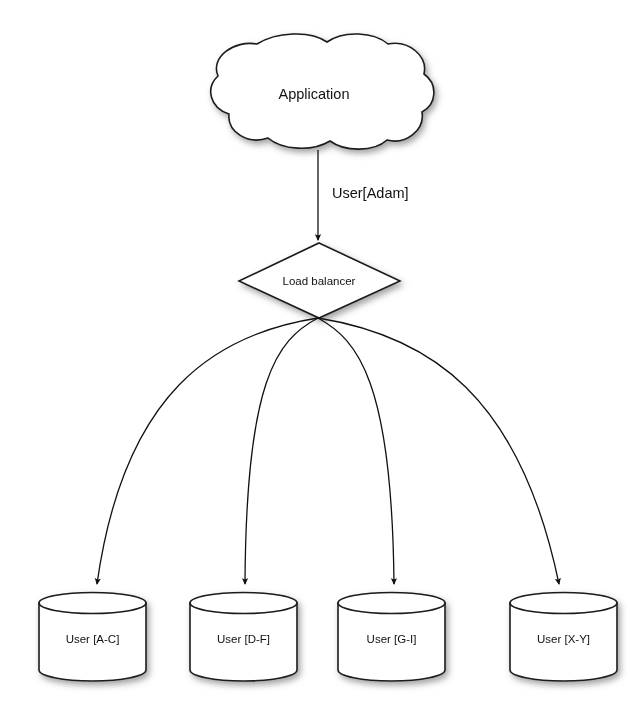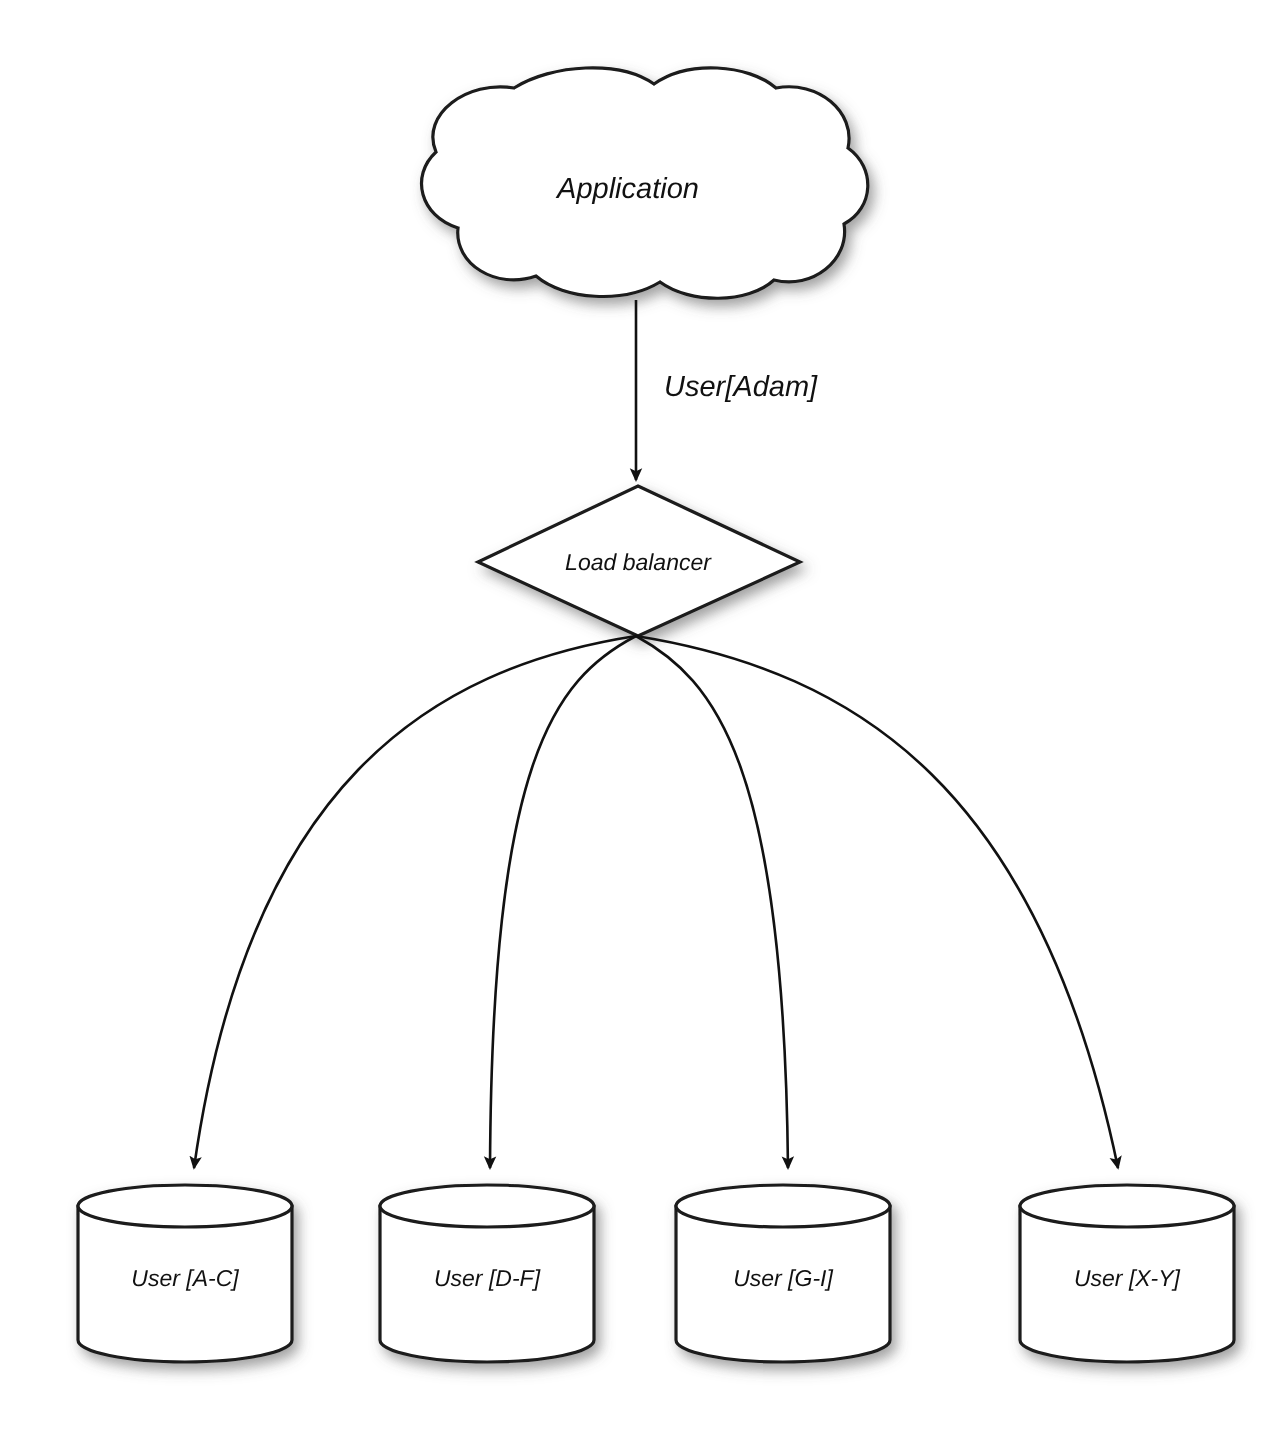--- a/index.html
+++ b/index.html
@@ -11,21 +11,20 @@
   body {
     font-family: "Liberation Sans", sans-serif;
     -webkit-font-smoothing: antialiased;
   }
   #diagram-canvas {
     position: relative;
     width: 642px;
     height: 728px;
     background: #ffffff;
     overflow: hidden;
-    font-style: italic;
   }
   #diagram-svg {
     position: absolute;
     left: 0;
     top: 0;
     width: 642px;
     height: 728px;
   }
   .shape-fill {
     fill: #ffffff;

